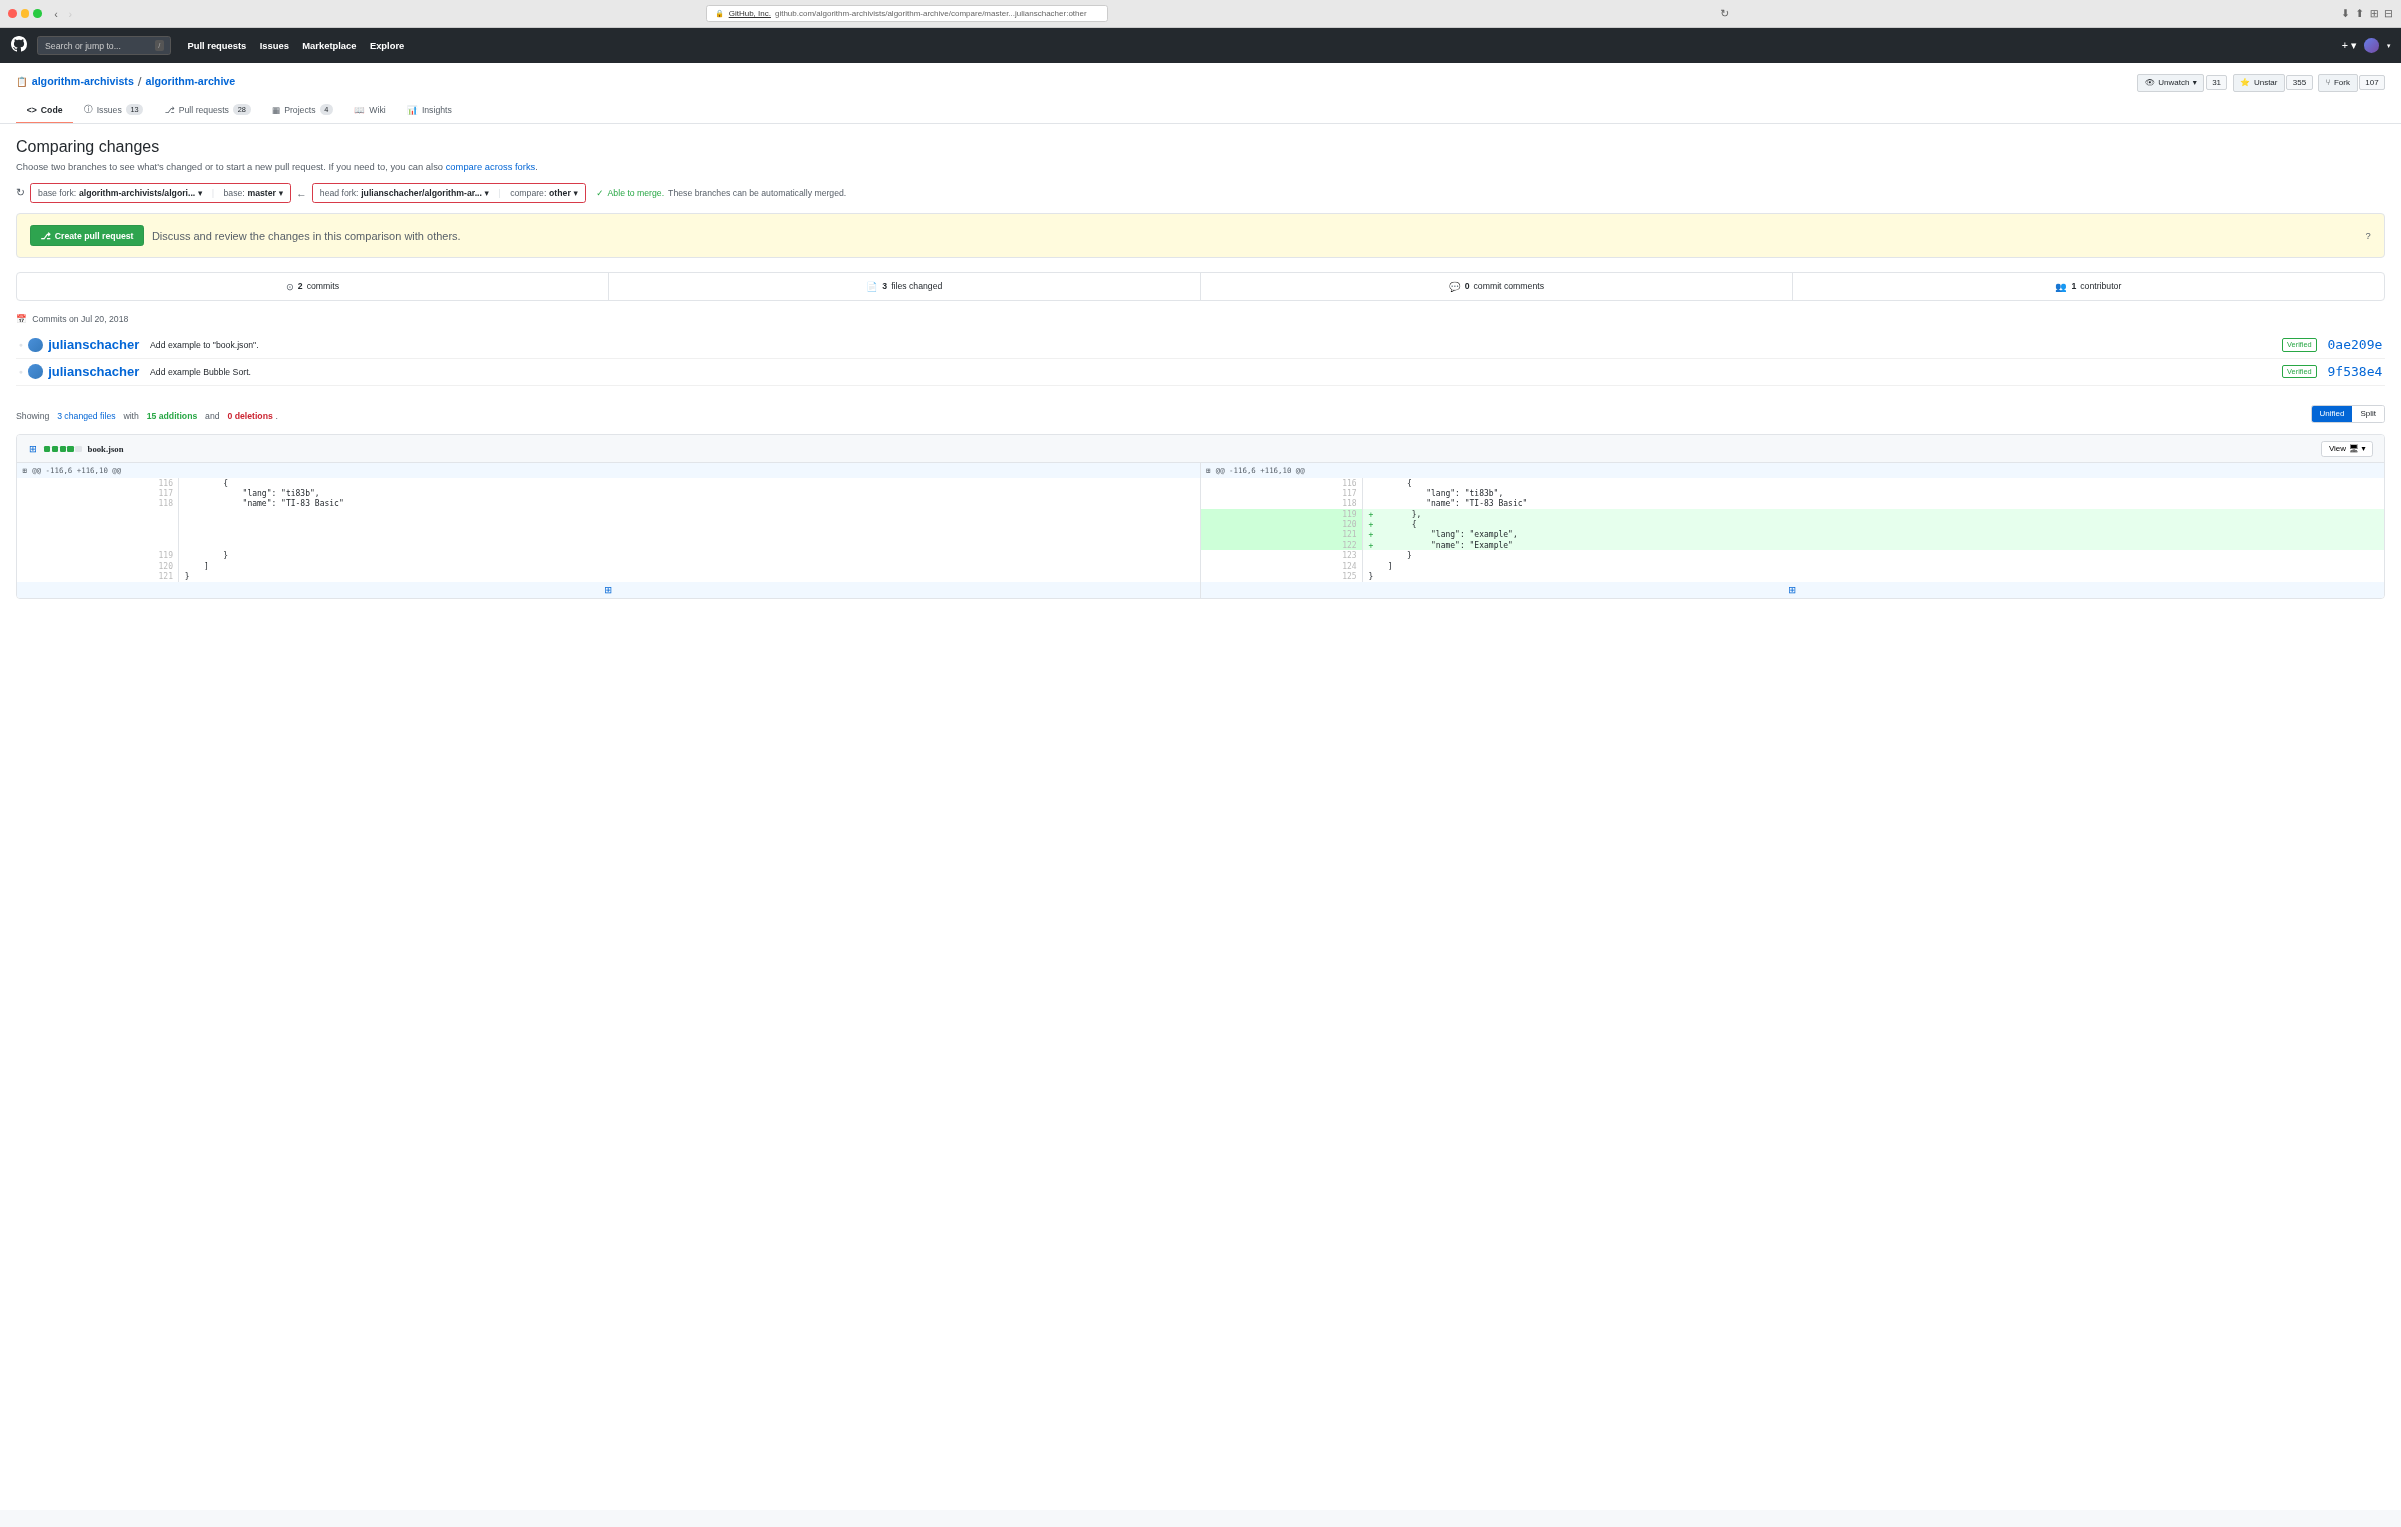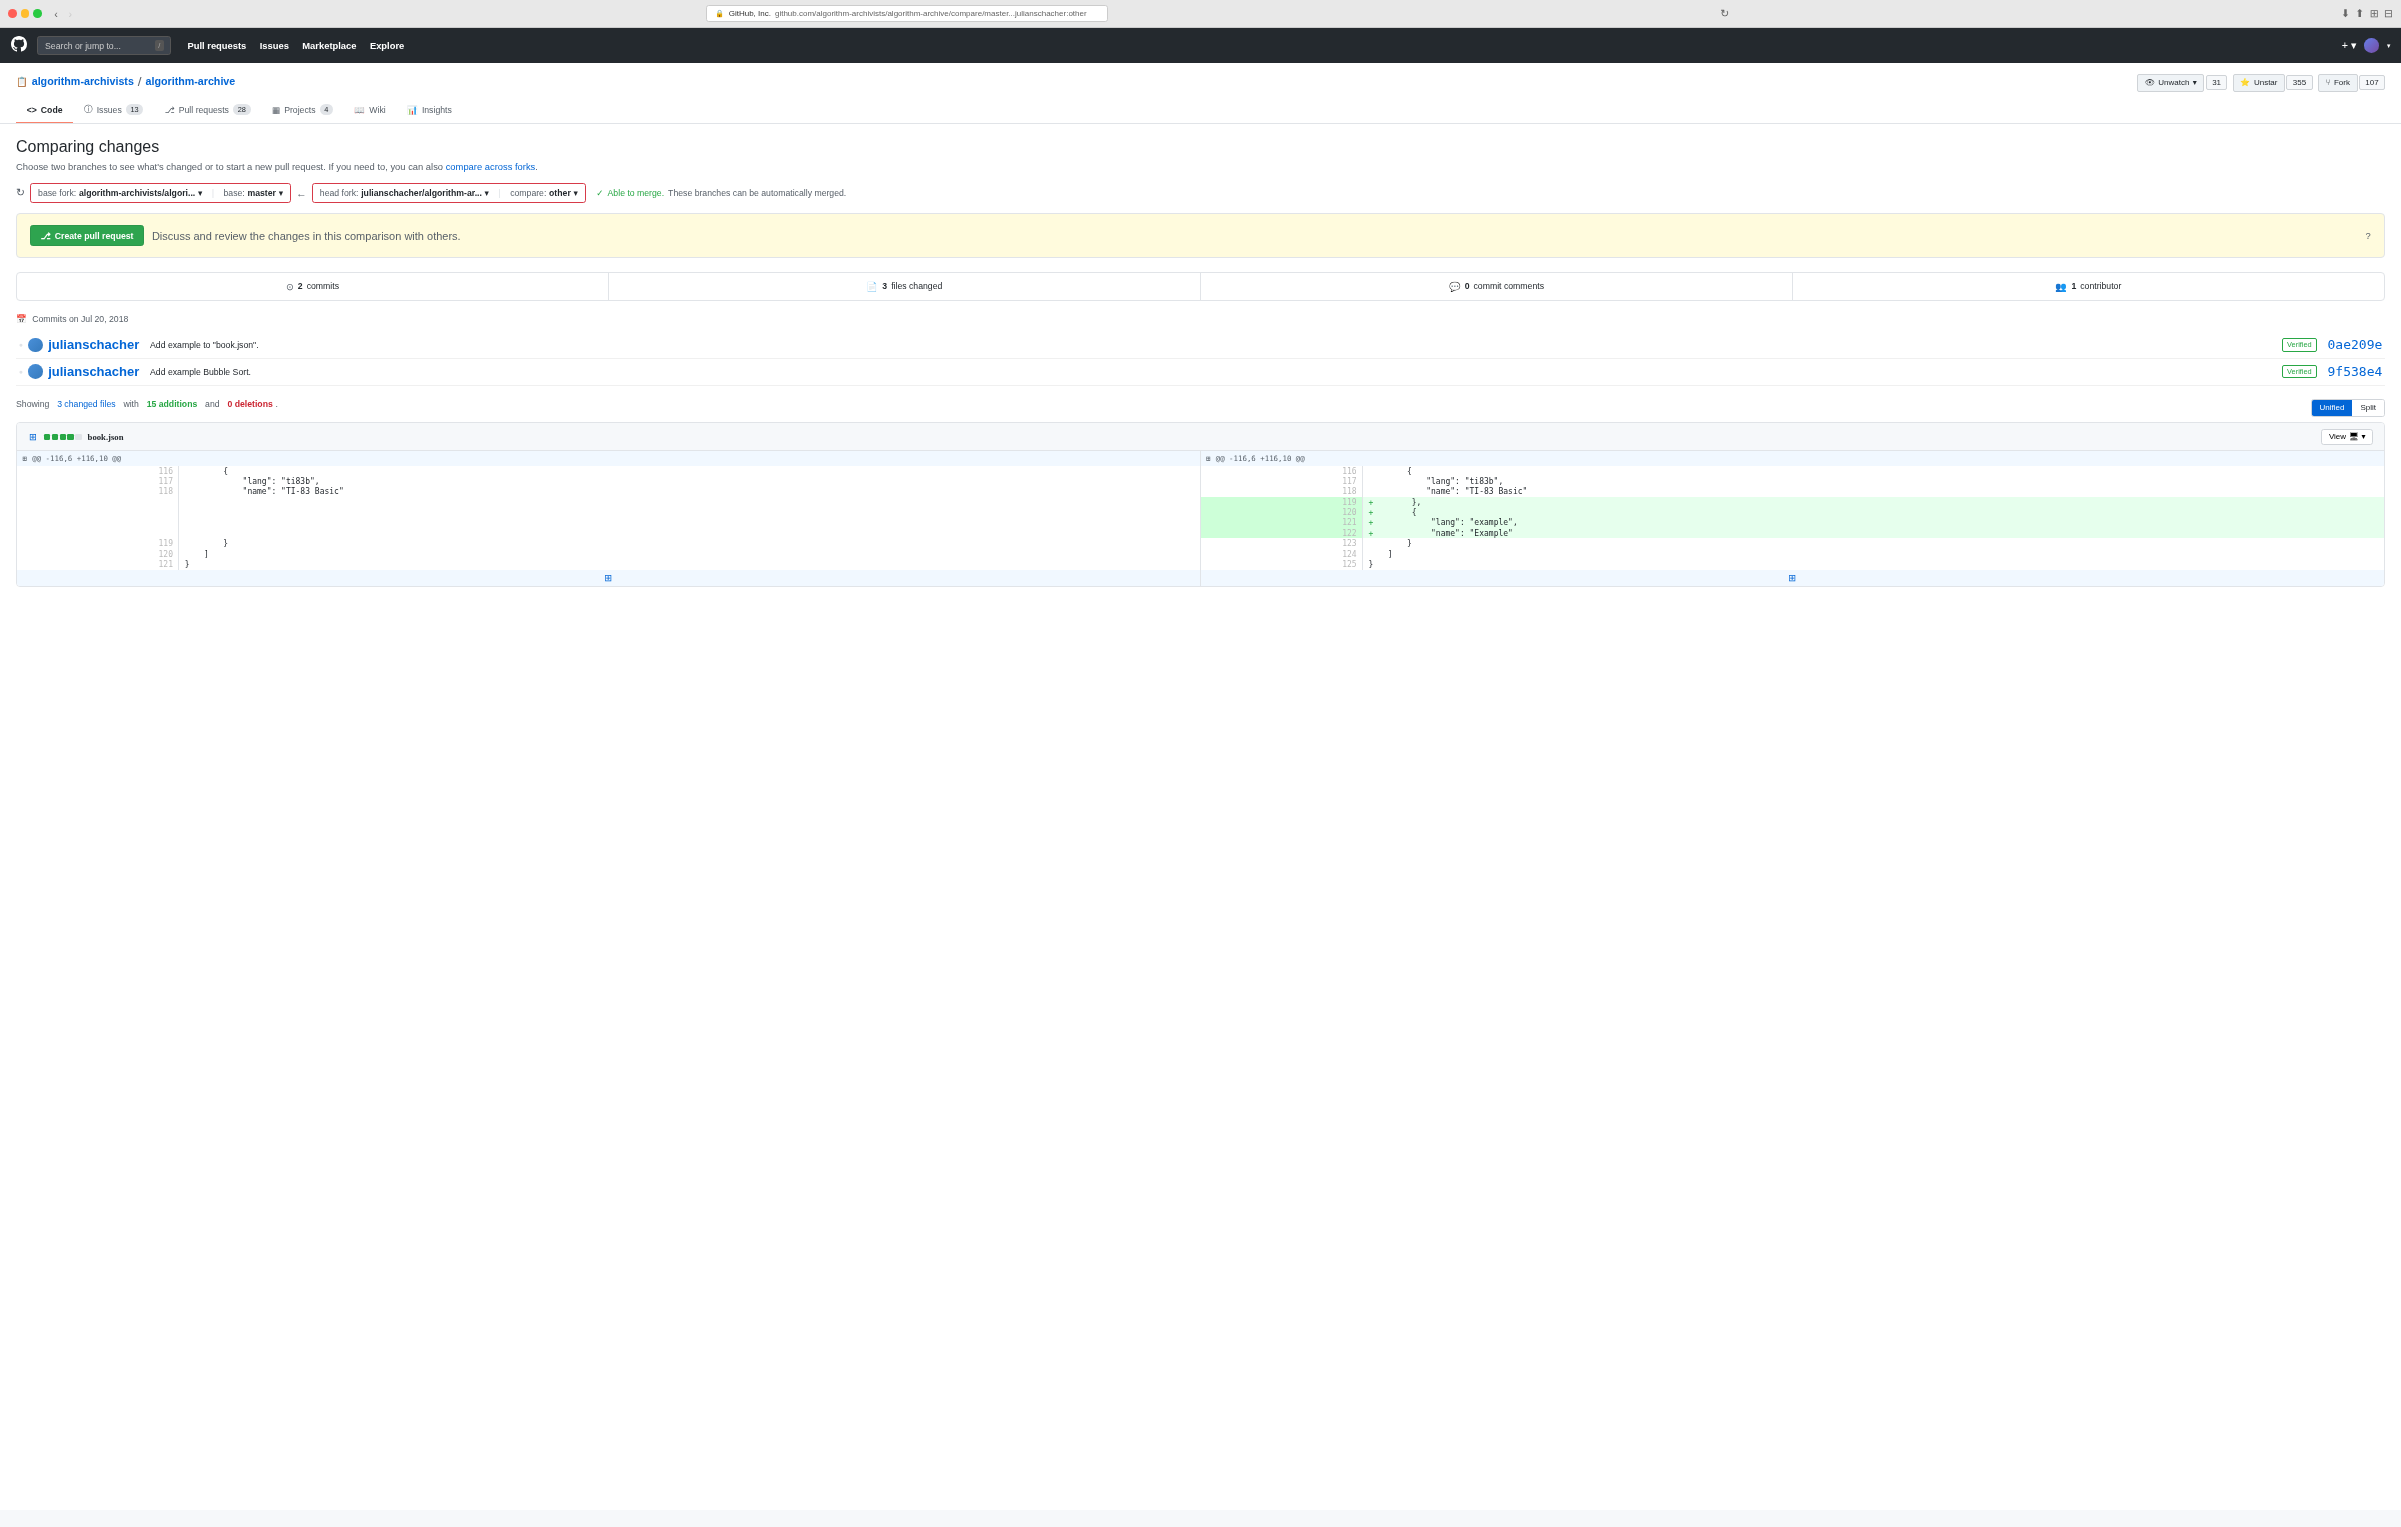--- a/index.html
+++ b/index.html
@@ -11,21 +11,21 @@
     .traffic-light { width: 8.7px; height: 8.7px; border-radius: 50%; }
     .tl-red { background: #ff5f57; }
     .tl-yellow { background: #ffbd2e; }
     .tl-green { background: #28ca41; }
     .nav-buttons { display: flex; gap: 2.7px; margin-left: 2.7px; }
     .nav-btn { background: none; border: none; cursor: pointer; color: #666; font-size: 10.7px; padding: 1.3px 4px; }
     .nav-btn:disabled { color: #ccc; }
     .address-bar { flex: 1; background: white; border: 0.7px solid #ccc; border-radius: 2.7px; padding: 2.7px 8px; font-size: 8px; color: #333; display: flex; align-items: center; gap: 4px; max-width: 402px; margin: 0 auto; }
     .address-bar .lock-icon { color: #4caf50; font-size: 7.4px; }
     .address-text { color: #666; }
-    .address-text span { color: #333; font-weight: 500; }
+    .address-text span { color: #333; font-weight: 500; text-decoration: underline; }
     .reload-btn { background: none; border: none; cursor: pointer; font-size: 10.7px; color: #666; }
     .browser-actions { display: flex; gap: 5.4px; color: #666; font-size: 10.7px; }
     .browser-actions span { cursor: pointer; }
 
     
     .gh-header { background: #24292e; padding: 0 10.7px; display: flex; align-items: center; height: 35px; gap: 10.7px; }
     .gh-logo { color: white; font-size: 16px; cursor: pointer; }
     .gh-search { background: #3d444d; border: 0.7px solid #555; border-radius: 2.7px; padding: 3.4px 6.7px; color: #ccc; font-size: 8.7px; width: 134px; display: flex; align-items: center; justify-content: space-between; }
     .gh-search-slash { background: #555; color: #aaa; font-size: 7.4px; padding: 0.7px 3.4px; border-radius: 2px; }
     .gh-nav { display: flex; gap: 13.4px; margin-left: 5.4px; }
@@ -92,21 +92,21 @@
     .commits-date { display: flex; align-items: center; gap: 5.4px; font-size: 8.7px; color: #586069; margin-bottom: 5.4px; padding: 2.7px 0; }
     .commit-row { display: flex; align-items: center; padding: 5.4px 2.7px; border-bottom: 0.7px solid #f0f0f0; gap: 5.4px; }
     .commit-dot { color: #e1e4e8; font-size: 6.7px; }
     .commit-avatar { width: 14.7px; height: 14.7px; background: #4a90d9; border-radius: 50%; overflow: hidden; }
     .commit-author { color: #0366d6; font-size: 13px; font-weight: 600; text-decoration: none; }
     .commit-message { font-size: 8.7px; color: #24292e; flex: 1; margin-left: 5.4px; }
     .commit-verified { background: none; border: 0.7px solid #28a745; color: #28a745; border-radius: 2px; padding: 1.3px 4px; font-size: 7.4px; margin-left: auto; }
     .commit-sha { color: #0366d6; font-family: monospace; font-size: 13px; text-decoration: none; margin-left: 5.4px; }
 
     
-    .files-summary { font-size: 8.7px; color: #586069; margin-bottom: 8px; display: flex; align-items: center; gap: 2.7px; }
+    .files-summary { font-size: 8.7px; color: #586069; margin-bottom: 8px; display: flex; align-items: center; gap: 2.7px; margin-top: 12px; }
     .files-summary a { color: #0366d6; text-decoration: none; }
     .additions { color: #28a745; font-weight: 600; }
     .deletions { color: #cb2431; font-weight: 600; }
     .view-toggle { display: flex; gap: 0; border: 0.7px solid #d1d5da; border-radius: 2.7px; overflow: hidden; margin-left: auto; }
     .view-btn { padding: 3.4px 8px; font-size: 8px; cursor: pointer; border: none; background: white; color: #24292e; }
     .view-btn.active { background: #0366d6; color: white; }
     .files-header { display: flex; align-items: center; justify-content: space-between; margin-bottom: 5.4px; }
 
     
     .file-diff { border: 0.7px solid #e1e4e8; border-radius: 4px; margin-bottom: 10.7px; overflow: hidden; }

